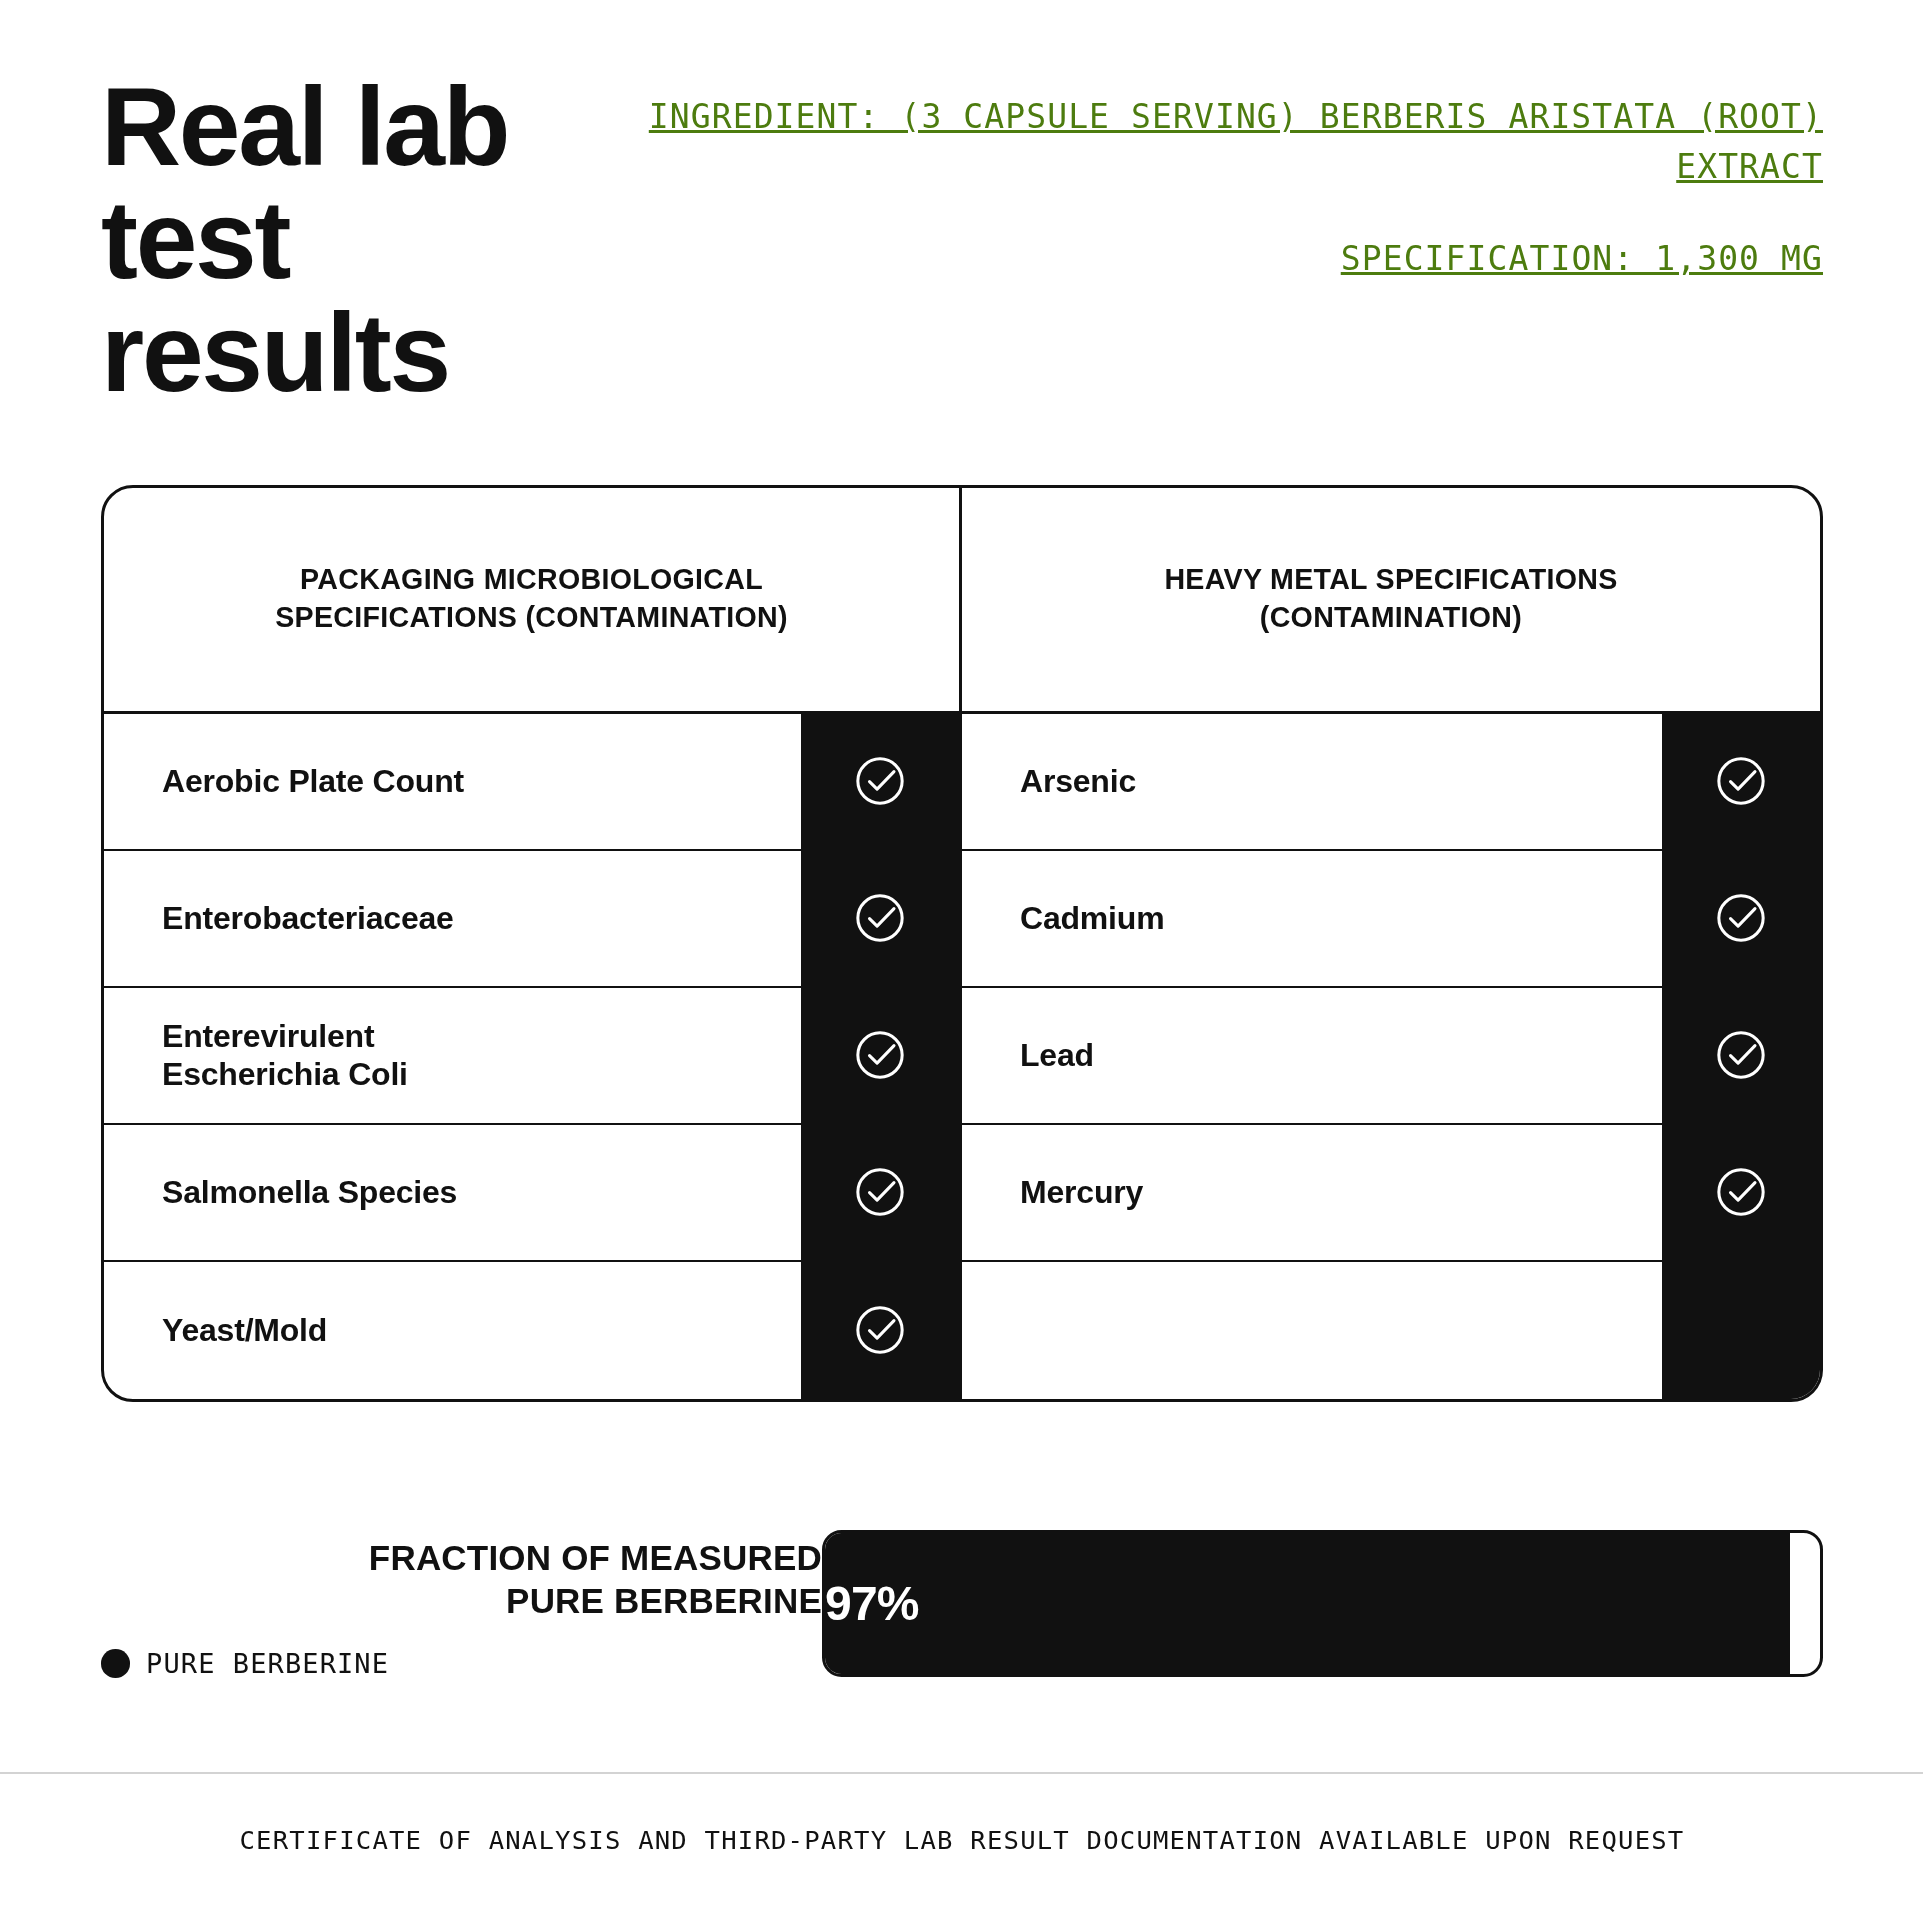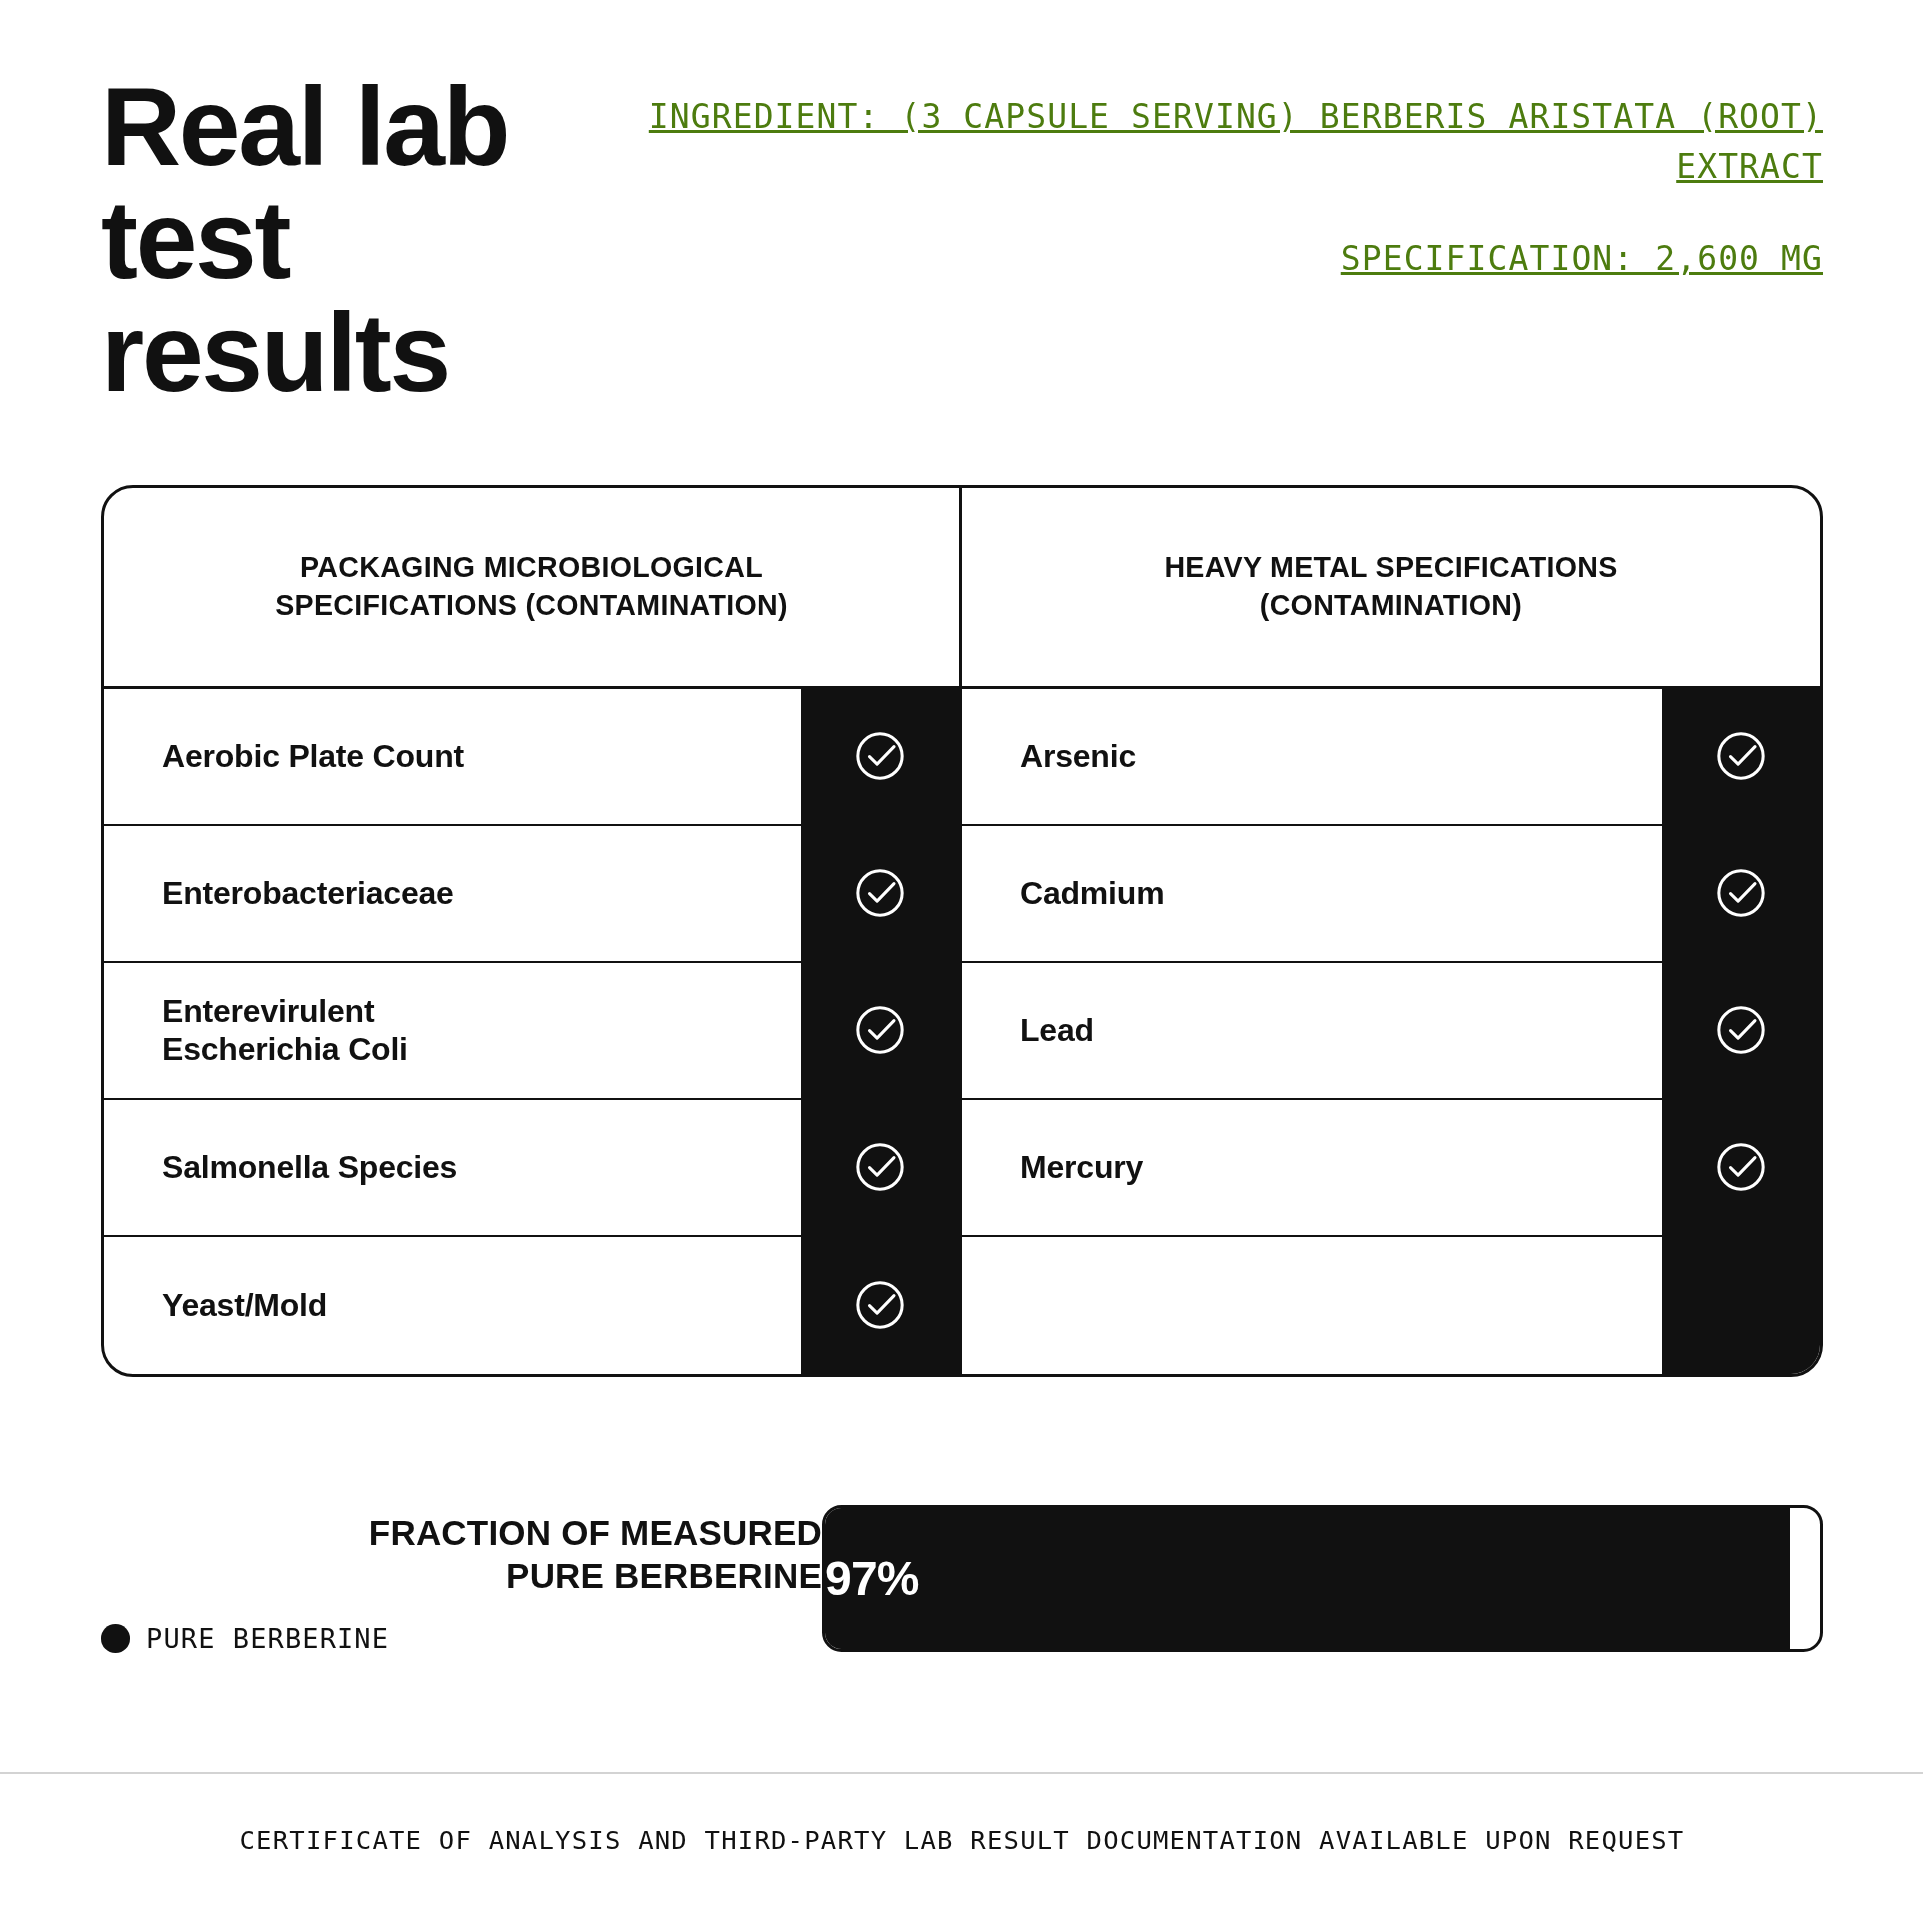--- a/index.html
+++ b/index.html
@@ -65,21 +65,21 @@
   .col {
     width: 50%;
     box-sizing: border-box;
     display: flex;
     flex-direction: column;
   }
   .col.left {
     border-right: 3px solid #111111;
   }
   .col-head {
-    height: 201px;
+    height: 226px;
     box-sizing: border-box;
     display: flex;
     align-items: center;
     justify-content: center;
     text-align: center;
     font-size: 28.6px;
     font-weight: 700;
     line-height: 1.32;
     letter-spacing: 0.3px;
     padding: 0 53px;
@@ -222,21 +222,21 @@
 <div class="page">
 
   <div class="header">
     <h1 class="title">Real lab
 test results</h1>
     <div class="meta">
       <div>INGREDIENT:
 (3 CAPSULE SERVING)
 BERBERIS ARISTATA
 (ROOT) EXTRACT</div>
-      <div class="spec">SPECIFICATION: 2,600 MG</div>
+      <div class="spec">SPECIFICATION: 1,300 MG</div>
     </div>
   </div>
 
   <div class="panel">
 
     <div class="col left">
       <div class="col-head">PACKAGING MICROBIOLOGICAL
 SPECIFICATIONS (CONTAMINATION)</div>
       <div class="rows">
 

